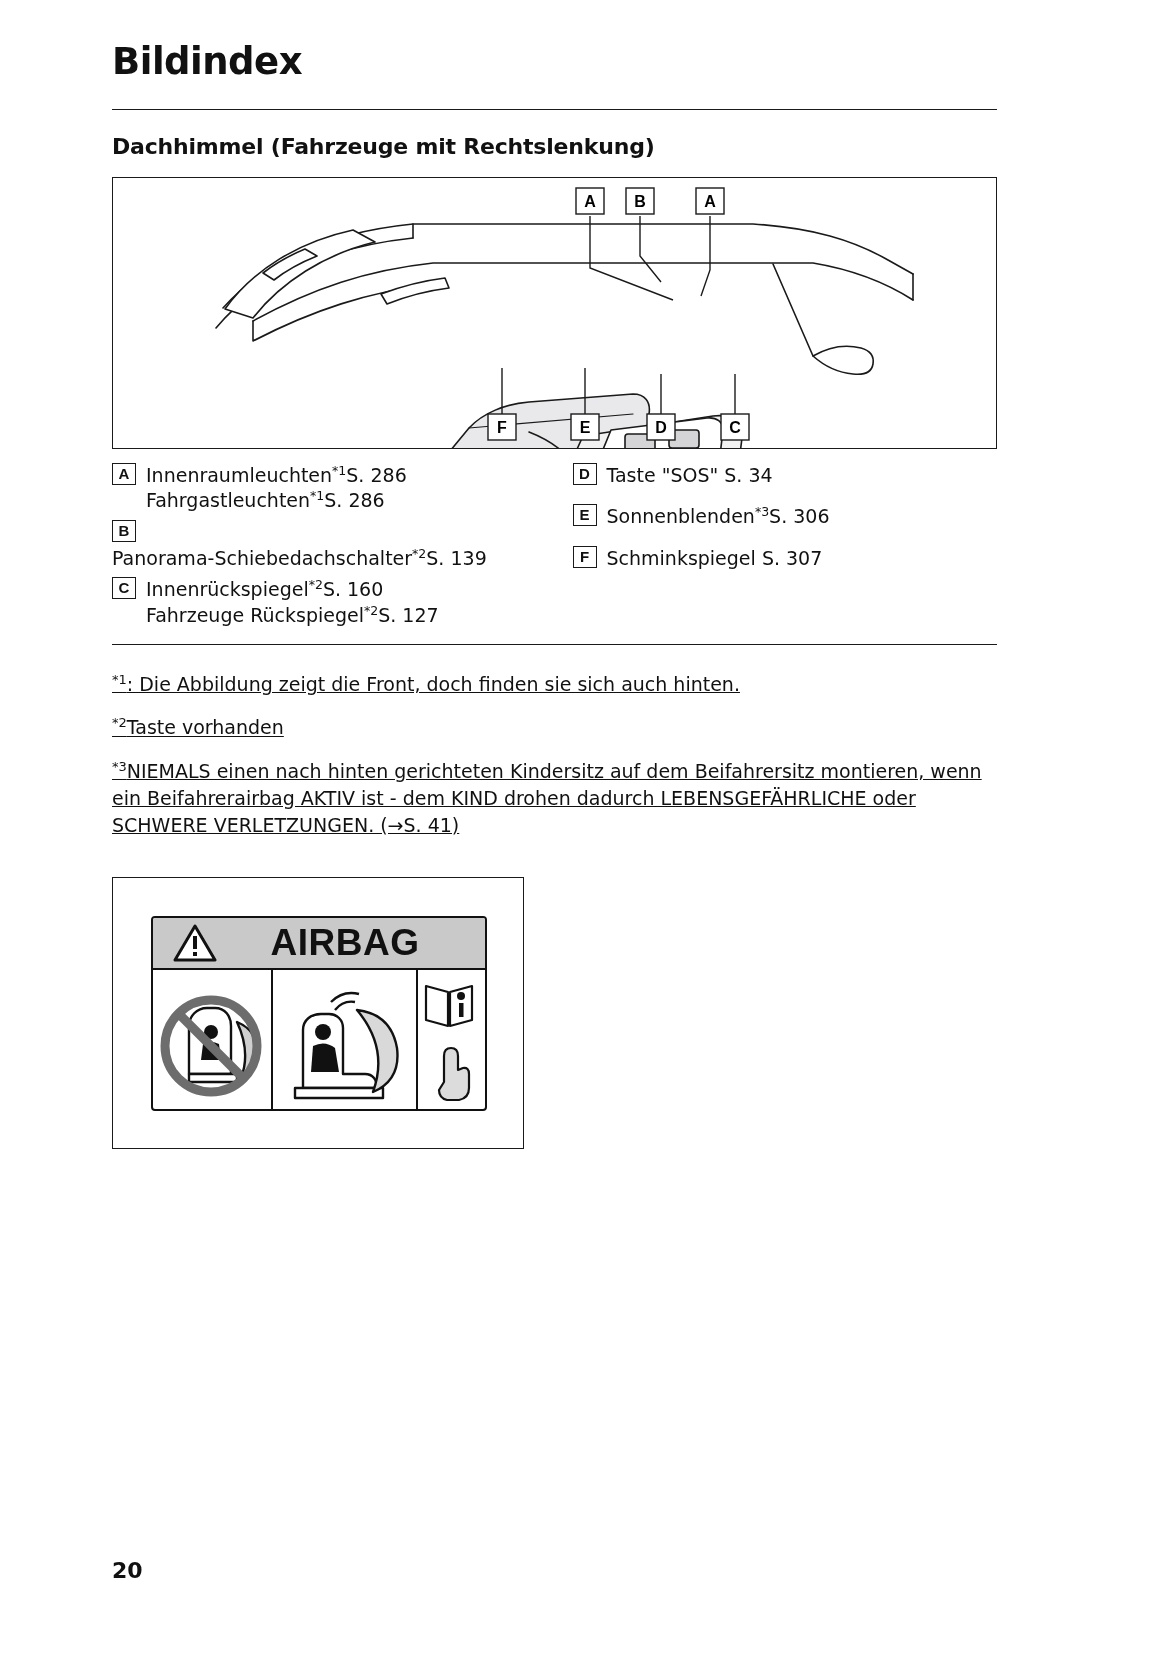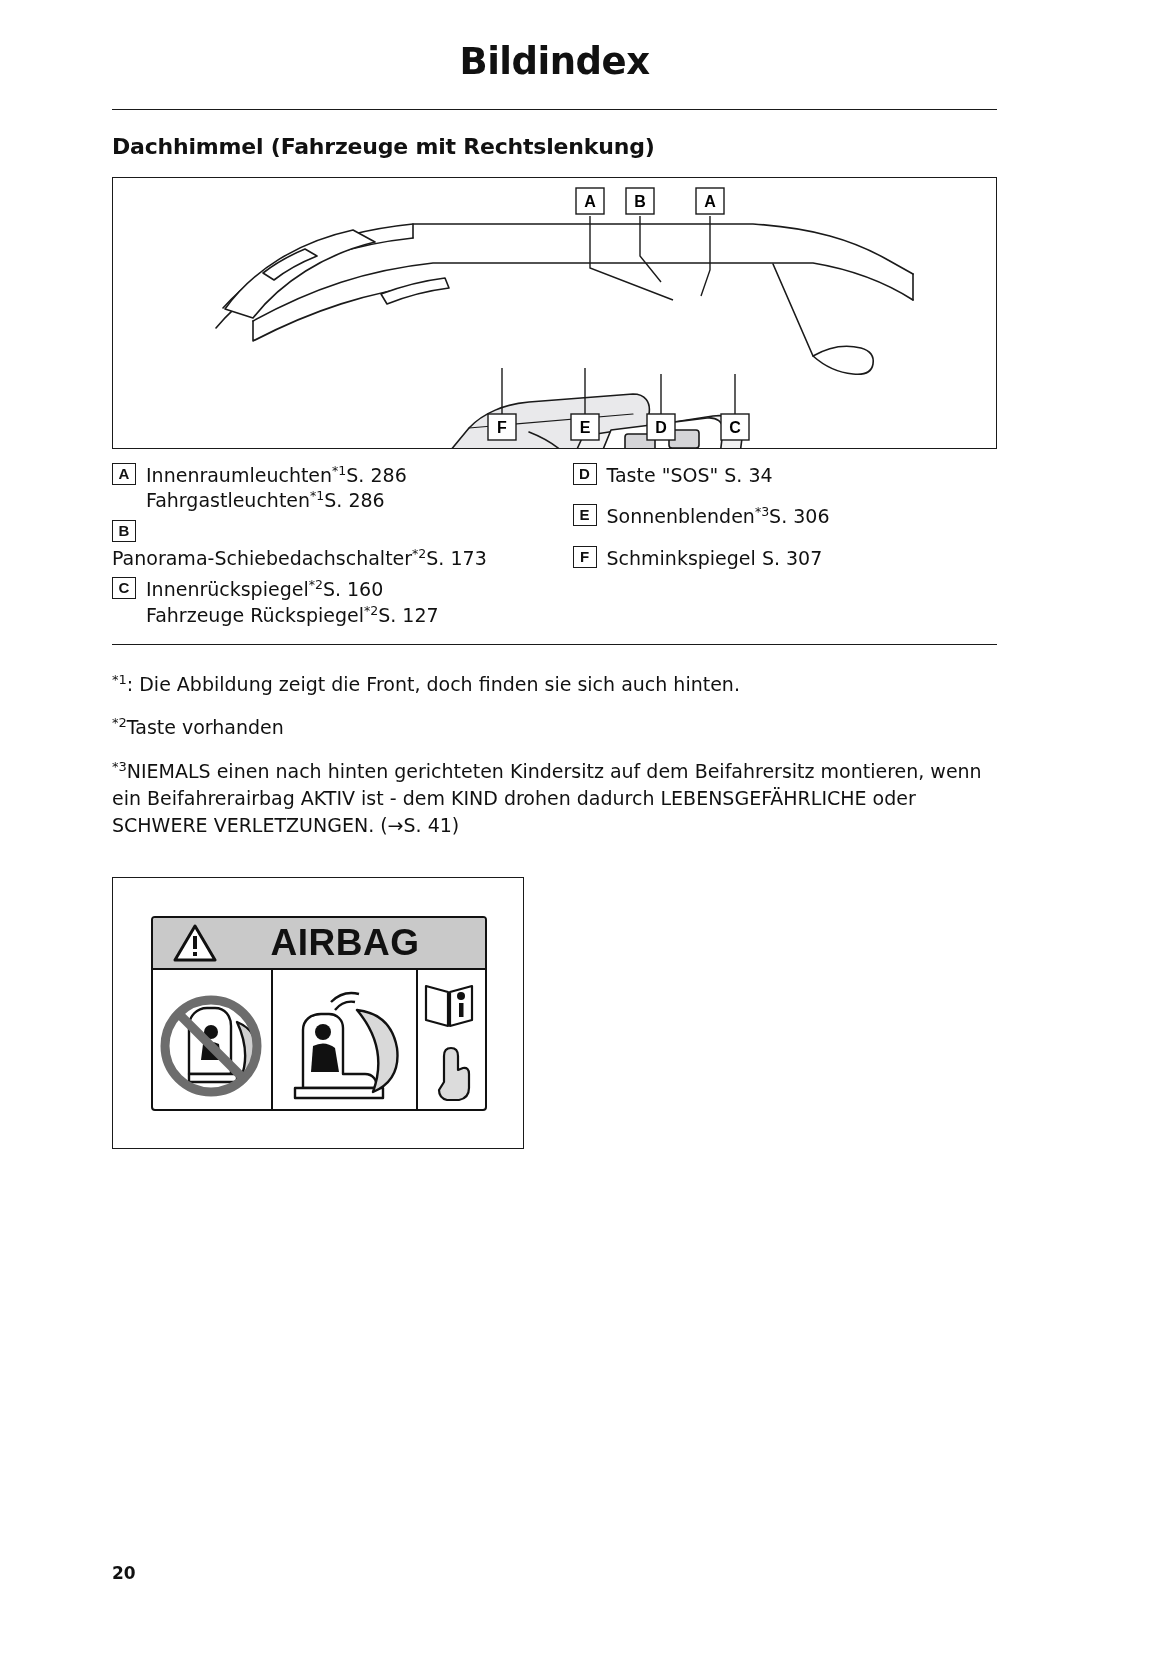--- a/index.html
+++ b/index.html
@@ -15,21 +15,20 @@
     position:absolute;
     left:112px; top:0; width:885px; height:1653px;
   }
   .title {
     font-size:37px;
     font-weight:bold;
     letter-spacing:-0.5px;
     margin-top:40px;
     margin-bottom:0;
     color:#111;
-    text-align:center;
   }
   .title-rule {
     border-bottom:1.6px solid #1a1a1a;
     margin-top:26px;
   }
   .section-head {
     font-size:22px;
     font-weight:bold;
     margin-top:24px;
     letter-spacing:-0.2px;
@@ -76,20 +75,21 @@
   .legend-text .sub { font-size:12.5px; vertical-align:super; }
   .legend-rule {
     border-bottom:1.6px solid #1a1a1a;
     margin-top:10px;
   }
   .notes { margin-top:26px; }
   .note {
     font-size:19px;
     line-height:1.42;
     margin-bottom:16px;
+    text-decoration:underline;
   }
   .note .sup { font-size:13px; vertical-align:super; }
   .airbag-outer {
     margin-top:38px;
     width:412px;
     height:272px;
     border:1.3px solid #1a1a1a;
     position:relative;
   }
   .airbag-label {
@@ -124,21 +124,21 @@
     display:flex;
     height:140px;
   }
   .cell { position:relative; }
   .cell.c1 { width:120px; border-right:2.6px solid #111;}
   .cell.c2 { width:145px; border-right:2.6px solid #111;}
   .cell.c3 { width:63px; }
   .pagenum {
     position:absolute;
     left:0; bottom:70px;
-    font-size:17px;
+    font-size:22px;
     font-weight:bold;
   }
   svg { display:block; }
 </style>
 </head>
 <body>
 
 <div class="page">
 
   <h1 class="title">Bildindex</h1>
@@ -227,21 +227,21 @@
         <span class="marker">A</span>
         <span class="legend-text">
           <span>Innenraumleuchten</span><span class="sub">*1</span><span>S. 286</span><br>
           <span>Fahrgastleuchten</span><span class="sub">*1</span><span>S. 286</span>
         </span>
       </div>
 
       <div class="legend-row" style="display:block;">
         <span class="marker">B</span>
         <div class="legend-text" style="margin-top:4px;">
-          <span>Panorama-Schiebedachschalter</span><span class="sub">*2</span><span>S. 173</span>
+          <span>Panorama-Schiebedachschalter</span><span class="sub">*2</span><span>S. 139</span>
         </div>
       </div>
 
       <div class="legend-row">
         <span class="marker">C</span>
         <span class="legend-text">
           <span>Innenrückspiegel</span><span class="sub">*2</span><span>S. 160</span><br>
           <span>Fahrzeuge Rückspiegel</span><span class="sub">*2</span><span>S. 127</span>
         </span>
       </div>

